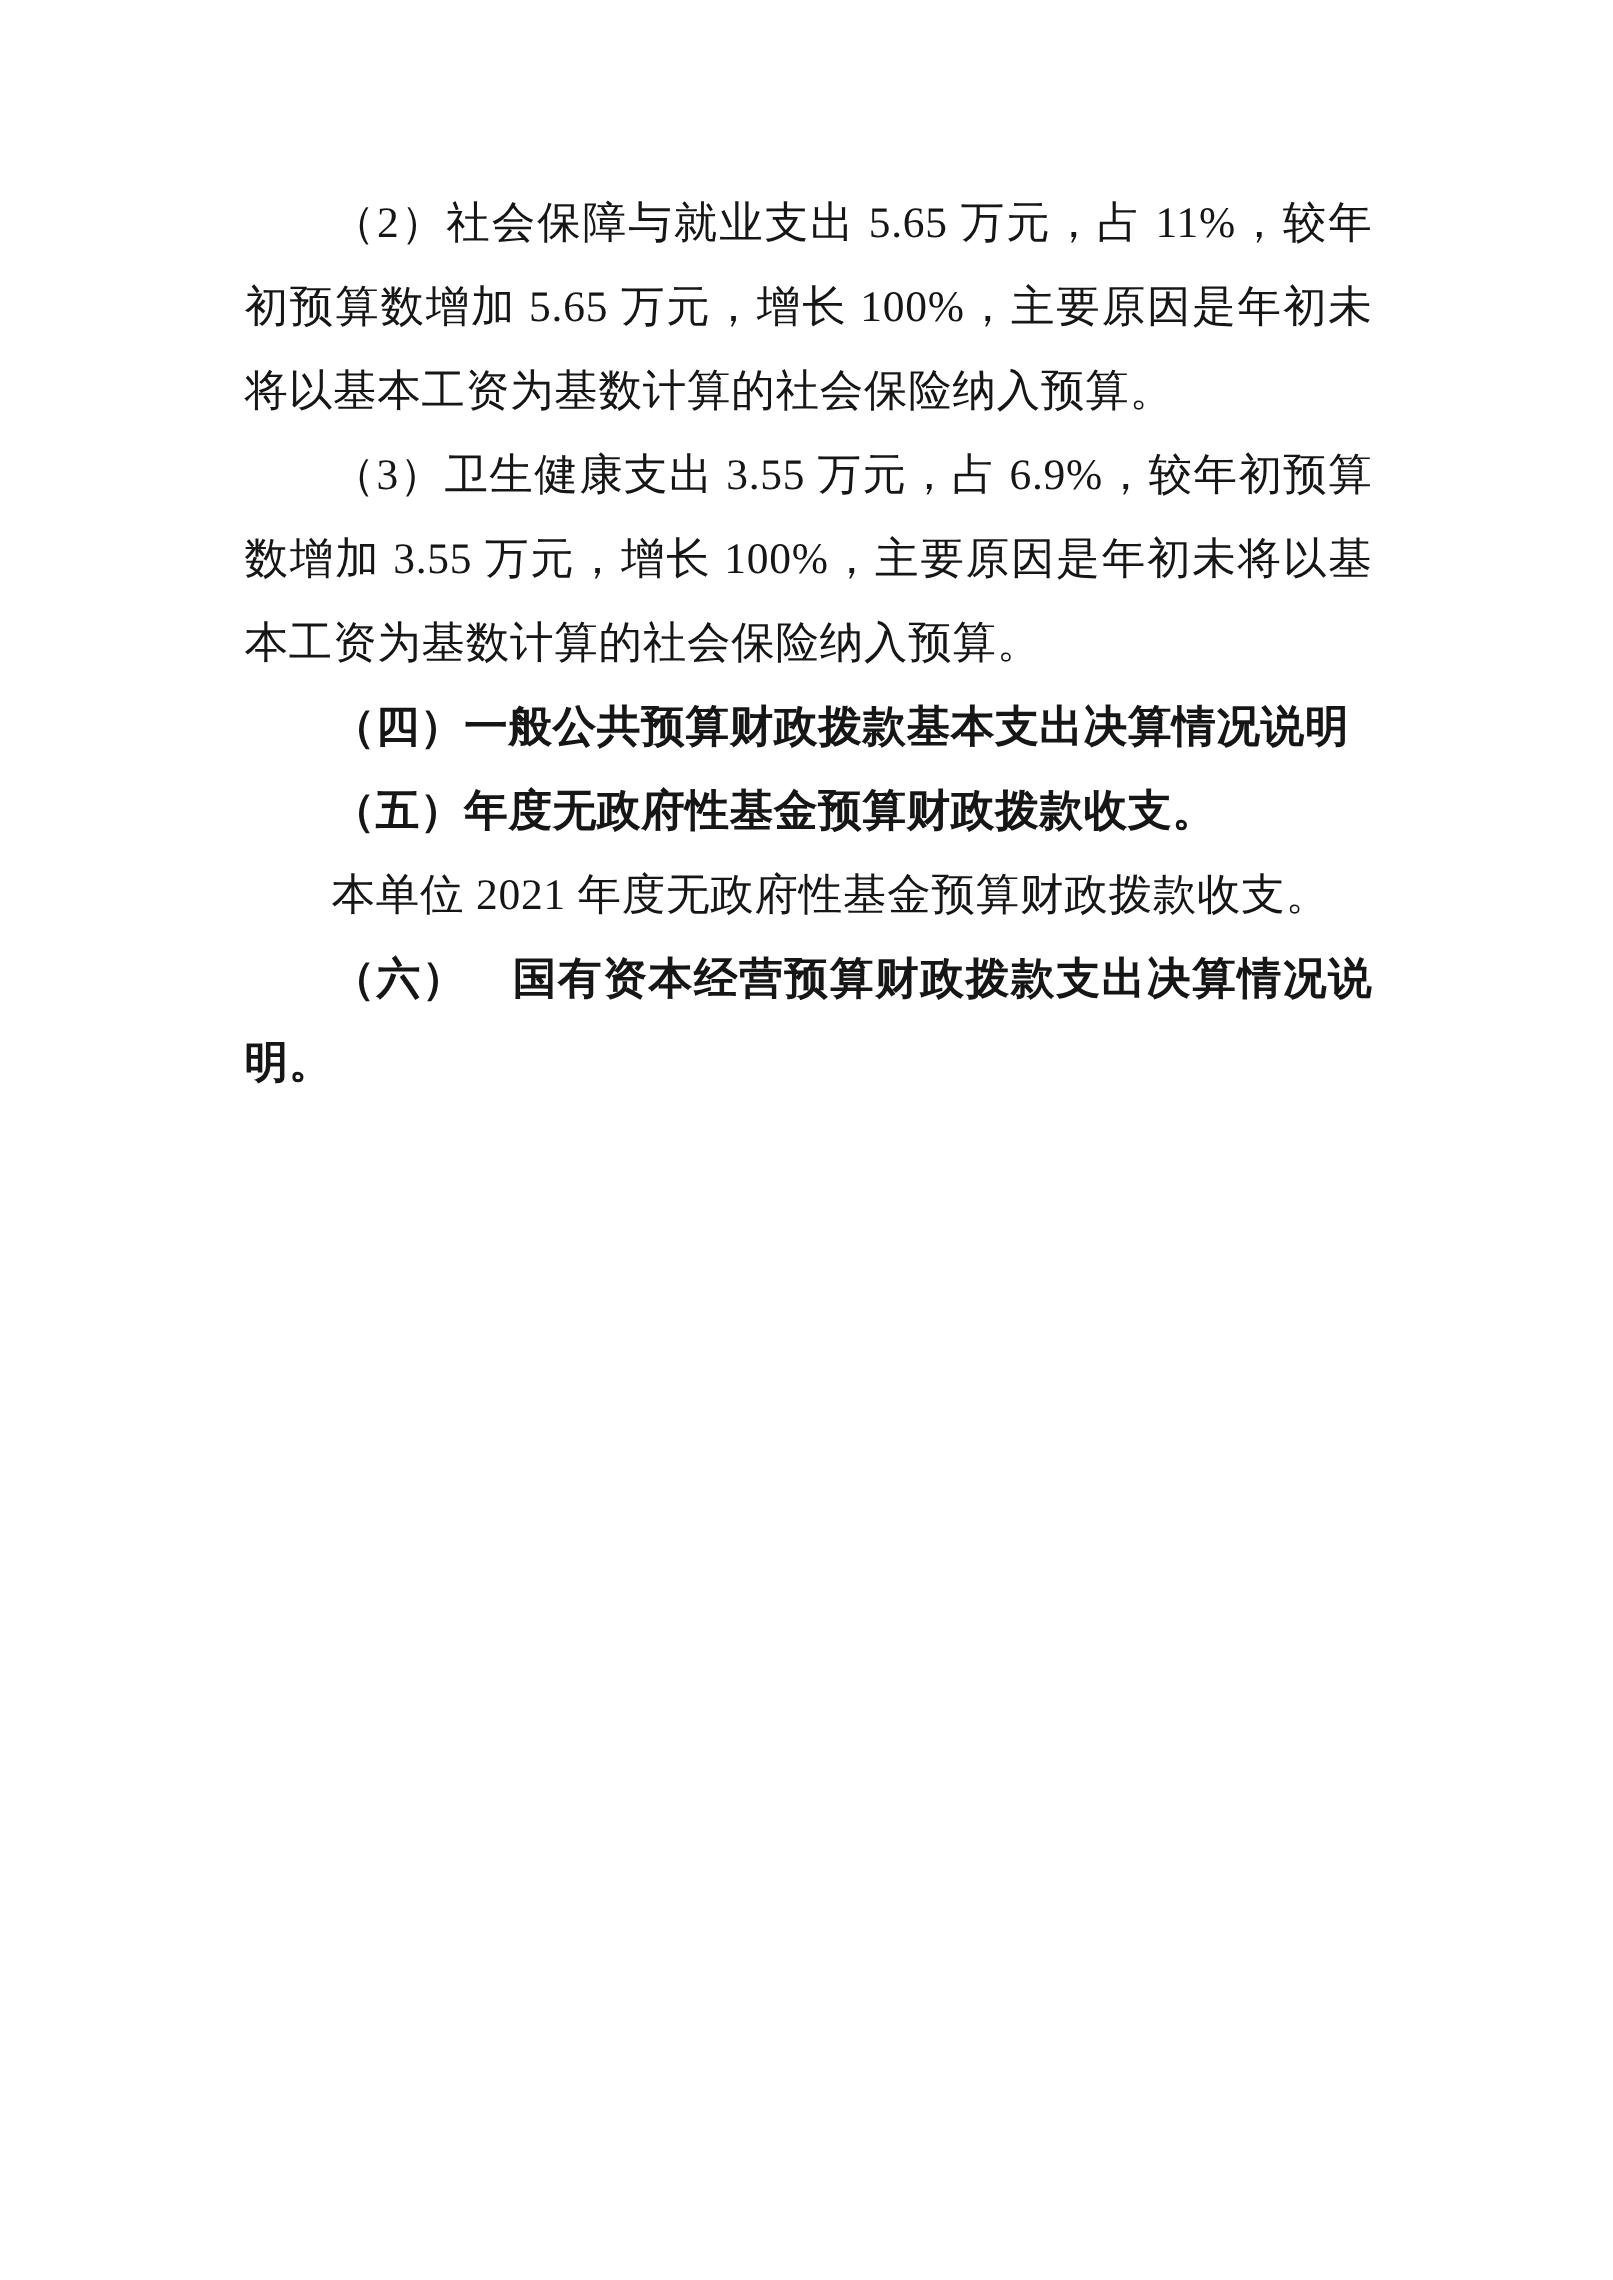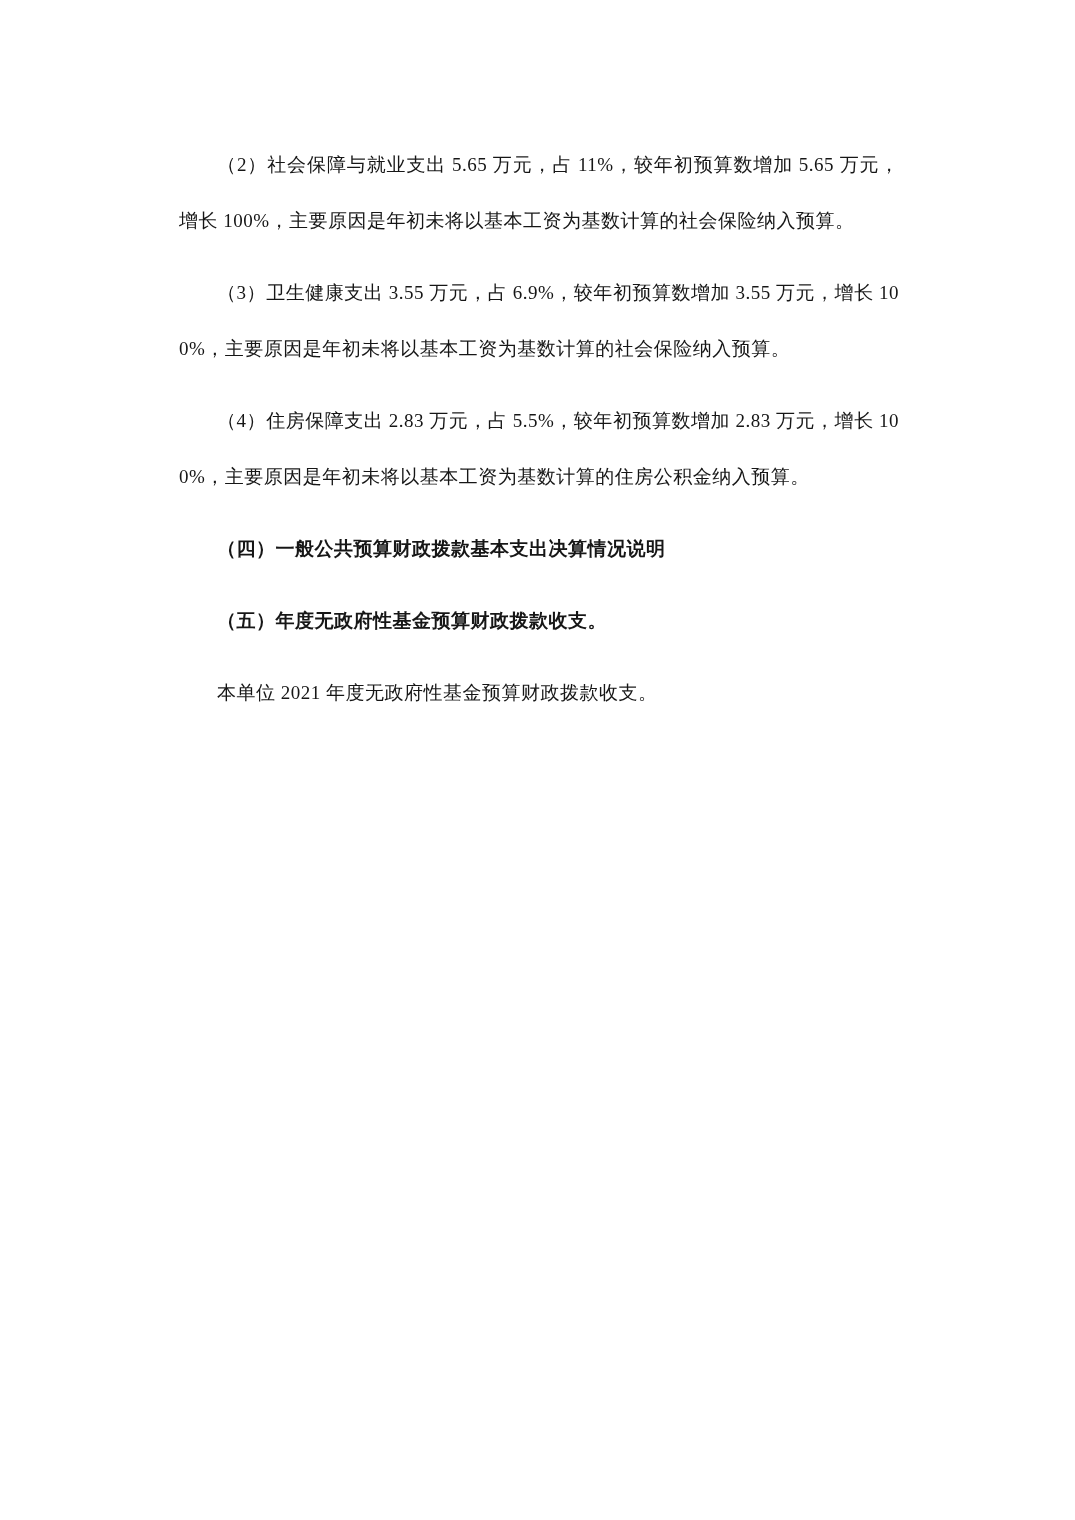--- a/index.html
+++ b/index.html
@@ -16,39 +16,39 @@
     font-family: "Liberation Serif", "DejaVu Serif", serif;
     color: #161616;
   }
   .content {
     position: absolute;
     left: 163px;
     top: 121px;
     width: 752px;
   }
   .content p {
-    margin: 16px;
+    margin: 0;
     padding: 0;
-    font-size: 19px;
+    font-size: 29px;
     line-height: 56px;
     letter-spacing: 0.5px;
     text-align: justify;
     text-justify: inter-character;
     text-indent: 2em;
     word-break: break-all;
   }
   .content p.heading {
     font-weight: 700;
   }
 </style>
 </head>
 <body>
 
 <div class="page">
   <div class="content">
     <p class="body">（2）社会保障与就业支出 5.65 万元，占 11%，较年初预算数增加 5.65 万元，增长 100%，主要原因是年初未将以基本工资为基数计算的社会保险纳入预算。</p>
     <p class="body">（3）卫生健康支出 3.55 万元，占 6.9%，较年初预算数增加 3.55 万元，增长 100%，主要原因是年初未将以基本工资为基数计算的社会保险纳入预算。</p>
-    <p class="body">（4）住房保障支出 2.83 万元，占 5.5%，较年初预算数增加 2.83 万元，增长 100%，主要原因是年初未将以基本工资为基数计算的住房公积金纳入预算。</p>
     <p class="heading">（四）一般公共预算财政拨款基本支出决算情况说明</p>
     <p class="heading">（五）年度无政府性基金预算财政拨款收支。</p>
     <p class="body">本单位 2021 年度无政府性基金预算财政拨款收支。</p>
+    <p class="heading">（六）　国有资本经营预算财政拨款支出决算情况说明。</p>
   </div>
 </div>
 
 </body></html>

